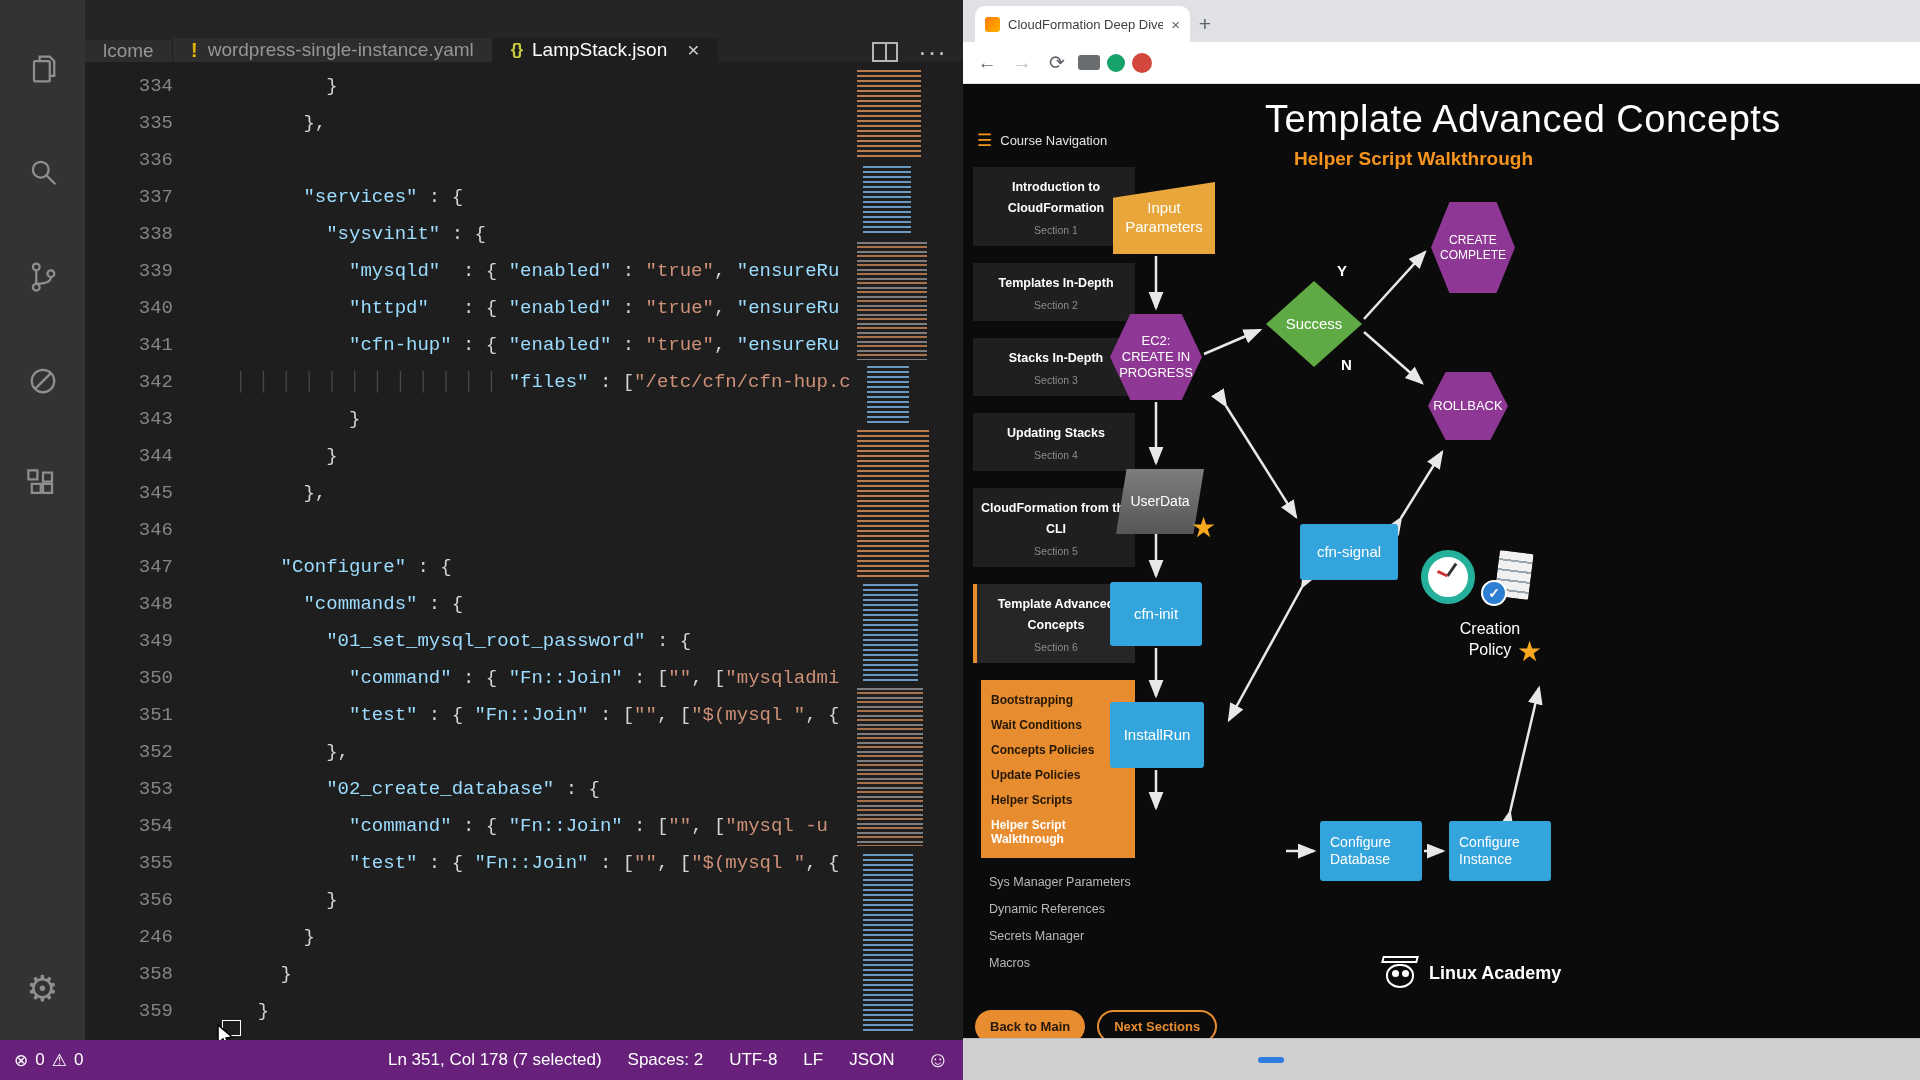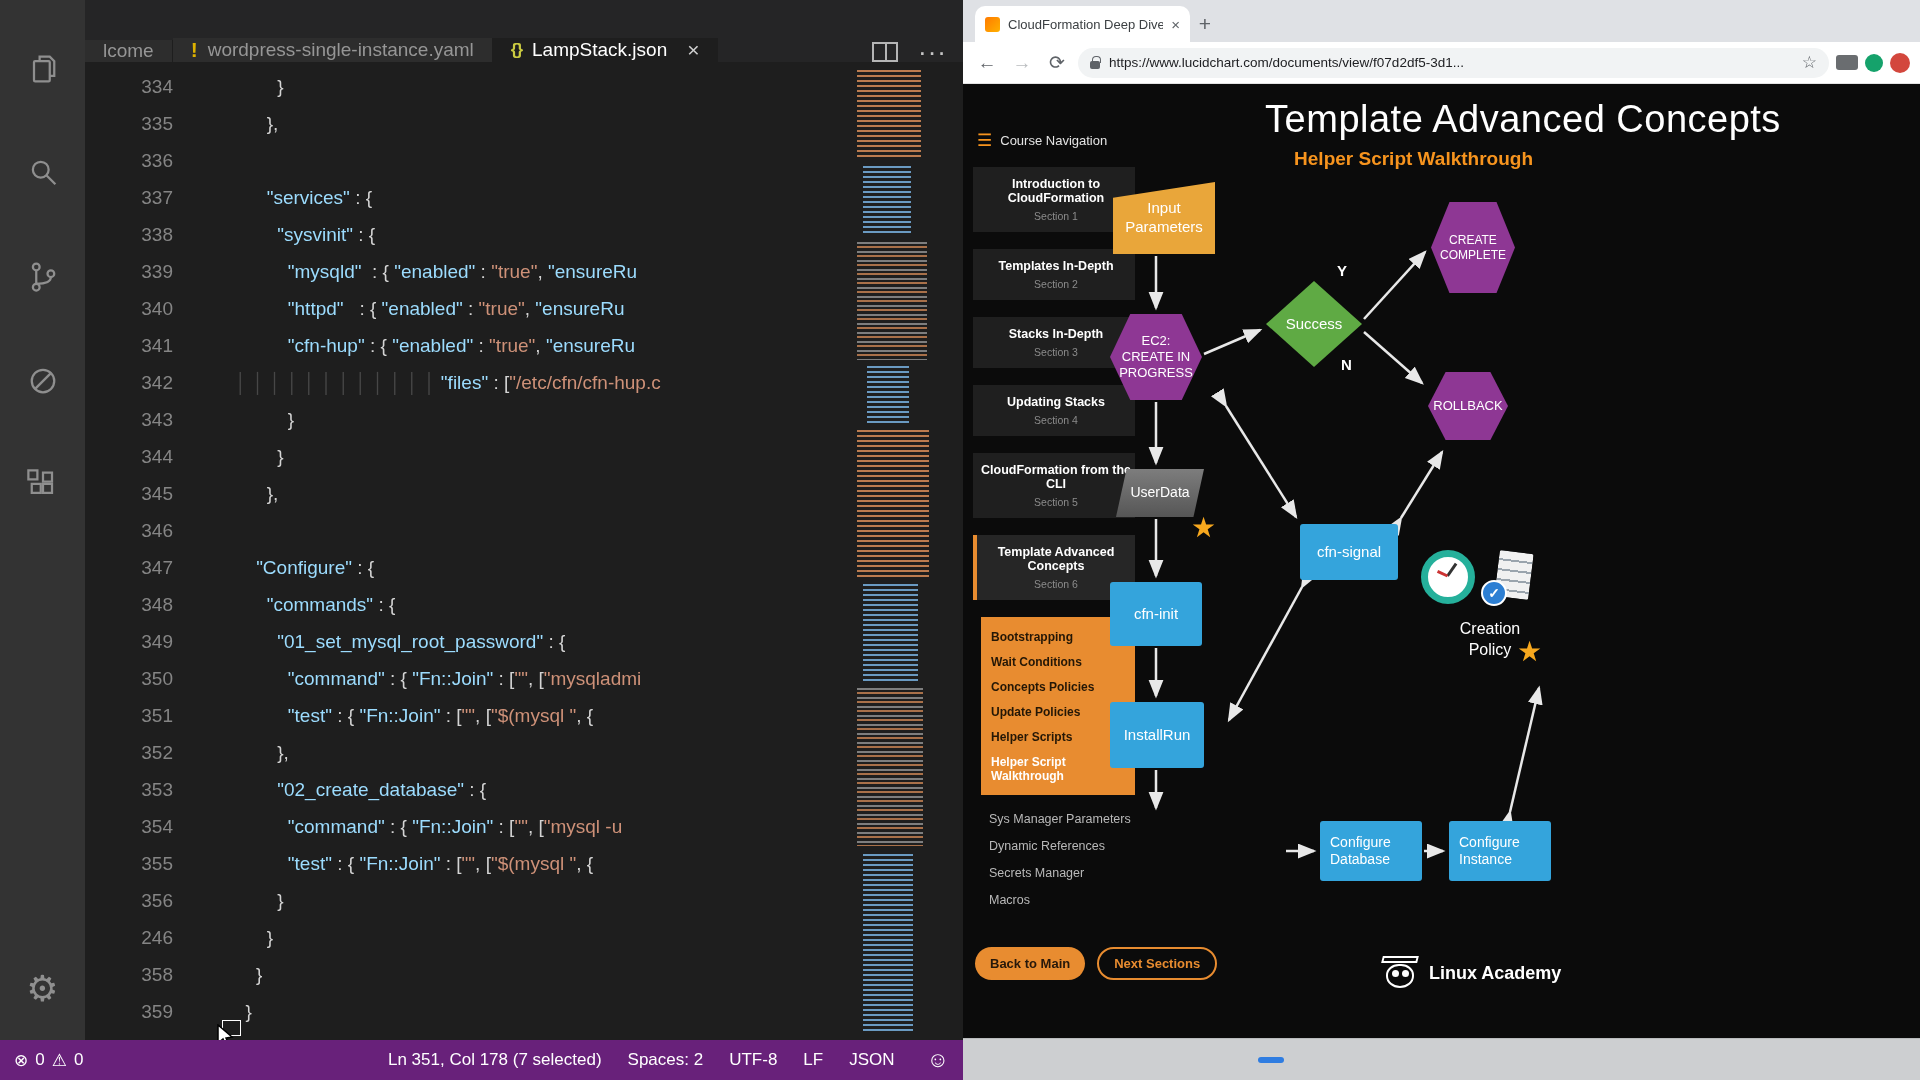--- a/index.html
+++ b/index.html
@@ -19,21 +19,21 @@
 .tab.active{background:#1e1e1e;color:#fff}
 .ticon.warn{color:#ddb100;font-weight:700;font-size:21px}
 .ticon.json{color:#cbcb41;font-weight:700;font-size:17px;letter-spacing:-1px}
 .tab .close{margin-left:10px;color:#cfcfcf;font-size:21px}
 .tabbar-actions{margin-left:auto;display:flex;align-items:center;gap:20px;padding-right:16px;color:#c5c5c5}
 .split-icon{width:26px;height:20px;border:2px solid #b5b5b5;position:relative}
 .split-icon::after{content:"";position:absolute;left:50%;top:0;bottom:0;width:2px;background:#b5b5b5}
 .ellipsis{font-size:26px;letter-spacing:1px;line-height:0.4}
 .editor{position:absolute;left:85px;top:62px;right:0;bottom:40px;background:#1e1e1e;overflow:hidden}
 #code-lines{padding-top:6px}
-.cl{display:flex;height:37px;line-height:37px;font-family:Liberation Sans, sans-serif;font-size:19px;white-space:pre}
+.cl{display:flex;height:37px;line-height:37px;font-family:Liberation Mono, monospace;font-size:19px;white-space:pre}
 .ln{width:110px;text-align:right;padding-right:22px;color:#858585;flex:none}
 .ct{padding-left:40px}
 .tok-p{color:#d4d4d4}.tok-k{color:#9cdcfe}.tok-s{color:#ce9178}.tok-g{color:#474747}
 .minimap{position:absolute;right:10px;top:0;width:102px;height:100%;background:#1e1e1e}
 .mm{position:absolute}
 .mm.o{background:repeating-linear-gradient(180deg,rgba(215,140,88,.85) 0 2px,transparent 2px 5px)}
 .mm.b{background:repeating-linear-gradient(180deg,rgba(125,185,235,.8) 0 2px,transparent 2px 5px)}
 .mm.m{background:repeating-linear-gradient(180deg,rgba(205,205,205,.55) 0 2px,transparent 2px 4px,rgba(215,140,88,.75) 4px 6px,transparent 6px 9px)}
 .hoverbox{position:absolute;left:137px;top:958px;width:19px;height:16px;border:1px solid #fff}
 .cursor{position:absolute;left:130px;top:962px;z-index:6}
@@ -67,21 +67,21 @@
 .bluebit{position:absolute;left:295px;top:18px;width:26px;height:6px;background:#2f7de1;border-radius:3px}
 
 
 .lc-title{position:absolute;top:14px;left:170px;width:780px;text-align:center;color:#fff;font-size:38px;font-weight:400;letter-spacing:.5px}
 .lc-sub{position:absolute;top:64px;left:170px;width:400px;text-align:right;color:#f7941e;font-size:19px;font-weight:700}
 .course-nav{position:absolute;left:10px;top:40px;width:162px}
 .cn-header{display:flex;gap:8px;align-items:center;color:#e4e4e4;font-size:13px;margin:6px 0 16px 4px}
 .burger{color:#f7941e;font-size:17px}
 .cn-card{background:#1f1f1f;margin-bottom:17px;padding:10px 4px;text-align:center;border-left:4px solid transparent}
 .cn-card.active{border-left-color:#e88c30;background:#262626}
-.cn-title{color:#fff;font-weight:700;font-size:12.5px;line-height:14px}
+.cn-title{color:#fff;font-weight:700;font-size:12.5px;line-height:21px}
 .cn-sub{color:#8b8b8b;font-size:10.5px;margin-top:5px}
 .cn-sm{background:#e88c30;margin:0 0 10px 8px;padding:7px 0}
 .sm-item{color:#241706;font-weight:700;font-size:12px;padding:5.5px 10px}
 .sm-item.current{color:#fff}
 .cn-morelist{margin-left:12px;margin-top:4px}
 .more-item{color:#b9b9b9;font-size:12.5px;padding:6.5px 4px}
 .cn-buttons{display:flex;gap:12px;margin-top:34px;margin-left:2px}
 .btn-back{background:#e88c30;color:#26180a;font-weight:700;font-size:13px;border-radius:17px;padding:9px 15px;white-space:nowrap}
 .btn-next{border:2px solid #e88c30;color:#e88c30;font-weight:700;font-size:13px;border-radius:17px;padding:7px 15px;background:transparent;white-space:nowrap}
 
@@ -90,21 +90,21 @@
 .arrows{position:absolute;left:0;top:0}
 .node{position:absolute;display:flex;align-items:center;justify-content:center;text-align:center;color:#fff;white-space:pre-line;font-size:14px;line-height:1.25;font-weight:400}
 .node.blue{background:#34a4dc;border-radius:3px}
 .node.purple{background:#8e3794;clip-path:polygon(22% 0%,78% 0%,100% 50%,78% 100%,22% 100%,0% 50%)}
 .node.left{justify-content:flex-start;text-align:left;padding-left:10px}
 #n-input{left:150px;top:98px;width:102px;height:72px;background:#e9a63a;clip-path:polygon(0 22%,100% 0,100% 100%,0 100%);font-size:15px}
 #n-ec2{left:147px;top:230px;width:92px;height:86px;font-size:13px}
 #n-success{left:303px;top:197px;width:96px;height:86px;background:#5faa44;clip-path:polygon(50% 0,100% 50%,50% 100%,0 50%);font-size:15px}
 #n-complete{left:468px;top:118px;width:84px;height:91px;font-size:12px}
 #n-rollback{left:465px;top:288px;width:80px;height:68px;font-size:13px}
-#n-userdata{left:153px;top:385px;width:88px;height:48px;background:linear-gradient(180deg,#7d7d7d,#565656);clip-path:polygon(12% 0,100% 0,88% 100%,0 100%)}
+#n-userdata{left:153px;top:385px;width:88px;height:65px;background:linear-gradient(180deg,#7d7d7d,#565656);clip-path:polygon(12% 0,100% 0,88% 100%,0 100%)}
 #n-cfninit{left:147px;top:498px;width:92px;height:64px;font-size:15px}
 #n-cfnsignal{left:337px;top:440px;width:98px;height:56px;font-size:15px}
 #n-installrun{left:147px;top:618px;width:94px;height:66px;font-size:15px}
 #n-install{left:147px;top:730px;width:174px;height:88px;font-size:15px}
 #n-confdb{left:357px;top:737px;width:102px;height:60px}
 #n-confinst{left:486px;top:737px;width:102px;height:60px}
 .yn{position:absolute;color:#fff;font-weight:700;font-size:15px}
 #lbl-y{left:374px;top:178px}
 #lbl-n{left:378px;top:272px}
 .fstar{position:absolute;color:#f7a81e;font-size:28px;line-height:1}
@@ -260,25 +260,20 @@
         <span class="btab-title">CloudFormation Deep Dive: Lu...</span>
         <span class="btab-close">×</span>
       </div>
       <div class="newtab">+</div>
     </div>
 
     <div class="baddr">
       <span class="nav-btn">←</span>
       <span class="nav-btn disabled">→</span>
       <span class="nav-btn">⟳</span>
-      <div class="omnibox">
-        <span class="lock"></span>
-        <span class="url">https://www.lucidchart.com/documents/view/f07d2df5-3d1...</span>
-        <span class="star">☆</span>
-      </div>
       <span class="ext-kbd"></span>
       <span class="ext-green"></span>
       <span class="ext-red"></span>
     </div>
 
     <div class="bcontent">
       <div class="lc-title">Template Advanced Concepts</div>
       <div class="lc-sub">Helper Script Walkthrough</div>
 
       <div class="course-nav">

